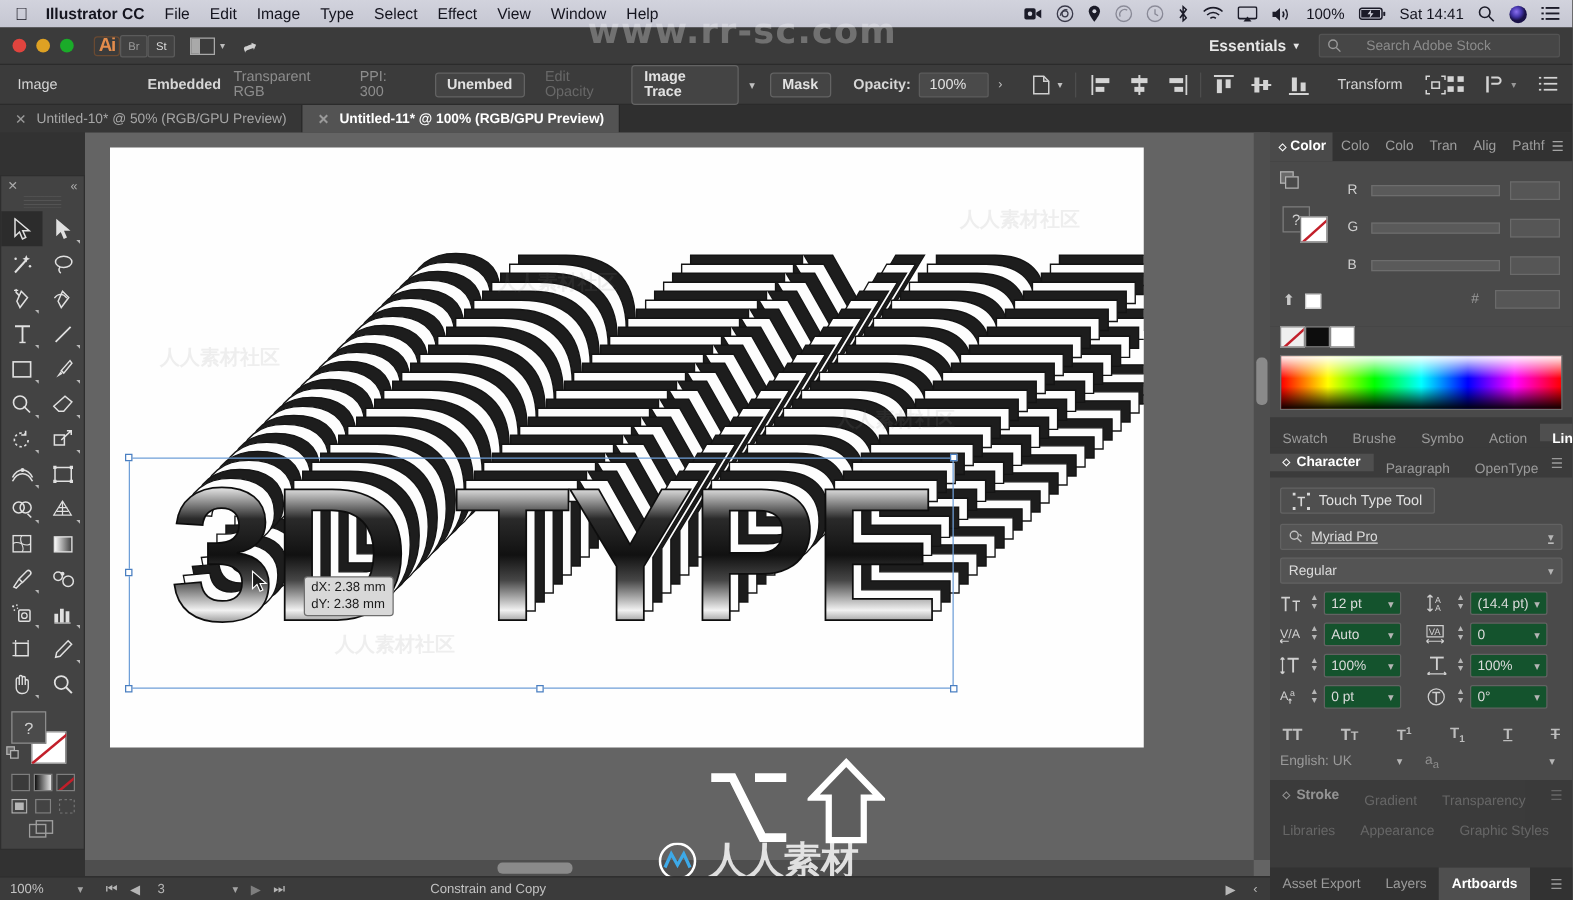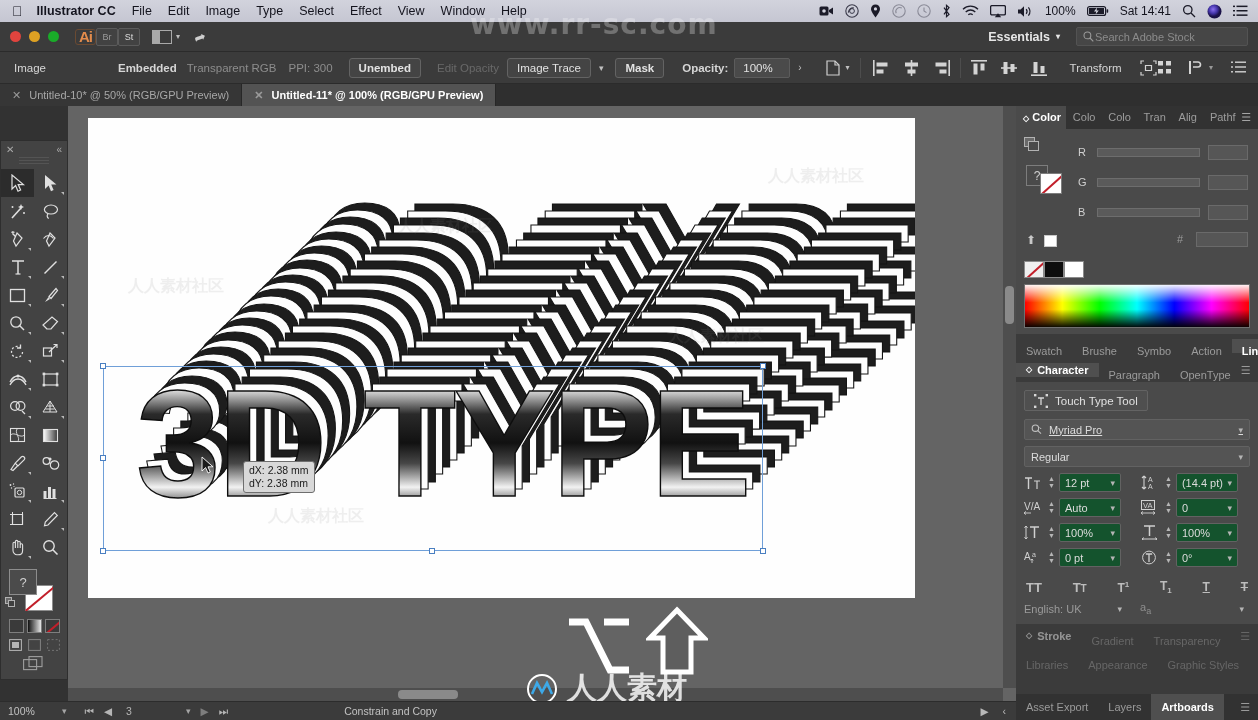--- a/index.html
+++ b/index.html
@@ -37,22 +37,22 @@
   .dot.r { background:#e0443e; } .dot.y { background:#dea123; } .dot.g { background:#1aab29; }
   .ailogo { margin-left:16px; font-weight:bold; font-size:15px; color:#e38c4c; letter-spacing:-1px;
             border:1px solid #6a4a32; border-radius:3px; padding:0px 3px 1px 3px; line-height:13px; }
   .appbtn { width:22px; height:18px; border:1px solid #5b5b5b; border-radius:2px;
             display:flex; align-items:center; justify-content:center; font-size:9px; color:#9a9a9a; background:#424242; }
   .arrbtn { margin-left:12px; display:flex; align-items:center; gap:4px; color:#bbb; }
   .sqicon { width:20px; height:14px; border:1px solid #a9a9a9; display:inline-flex; }
   .sqicon i { display:block; width:7px; border-right:1px solid #a9a9a9; background:#a9a9a9; }
   .rocket { margin-left:14px; color:#cfcfcf; font-size:14px; transform:rotate(-20deg); }
   .workspace { margin-left:auto; display:flex; align-items:center; gap:6px; font-weight:bold; font-size:12.5px; color:#e6e6e6; }
-  .searchstock { width:172px; height:19px; margin:0 10px 0 16px; background:#464646; border:1px solid #535353;
-                 border-radius:2px; display:flex; align-items:center; gap:1px; padding-left:6px; color:#8b8b8b; font-size:11px; }
+  .searchstock { width:193px; height:19px; margin:0 10px 0 16px; background:#464646; border:1px solid #535353;
+                 border-radius:2px; display:flex; align-items:center; gap:20px; padding-left:6px; color:#8b8b8b; font-size:11px; }
 
   
   .ctrlbar {
     position:absolute; left:0; top:52px; width:1258px; height:32px;
     background:#3b3b3b; display:flex; align-items:center;
     border-bottom:1px solid #2b2b2b; font-size:11.5px;
   }
   .ctrlbar .lbl { color:#d6d6d6; }
   .ctrlbar .dim { color:#8d8d8d; }
   .cbtn { border:1px solid #636363; border-radius:3px; background:#444; color:#e2e2e2;
@@ -338,21 +338,21 @@
     </div>
   </div>
 
   <div class="ctrlbar">
     <span class="lbl" style="margin-left:14px;">Image</span>
     <span class="lbl" style="margin-left:72px;font-weight:bold;">Embedded</span>
     <span class="dim" style="margin-left:10px;">Transparent RGB</span>
     <span class="dim" style="margin-left:12px;">PPI: 300</span>
     <span class="cbtn" style="margin-left:16px;font-weight:bold;">Unembed</span>
     <span class="dim" style="margin-left:16px;opacity:.55;">Edit Opacity</span>
-    <span class="cbtn" style="margin-left:8px;font-weight:normal;">Image Trace</span>
+    <span class="cbtn" style="margin-left:8px;font-weight:bold;">Image Trace</span>
     <span style="margin-left:8px;font-size:9px;color:#c0c0c0;">▾</span>
     <span class="cbtn" style="margin-left:12px;font-weight:bold;">Mask</span>
     <span class="lbl" style="margin-left:18px;font-weight:bold;">Opacity:</span>
     <span class="cfield" style="margin-left:6px;">100%</span>
     <span style="margin-left:8px;font-size:10px;color:#c0c0c0;">›</span>
 
     <span style="margin-left:24px;">
       <svg width="15" height="16" viewBox="0 0 15 16">
           <path d="M1 1h8l4 4v10H1z" fill="none" stroke="#cfcfcf" stroke-width="1.2"></path>
           <path d="M9 1v4h4" fill="none" stroke="#cfcfcf" stroke-width="1.2"></path>

